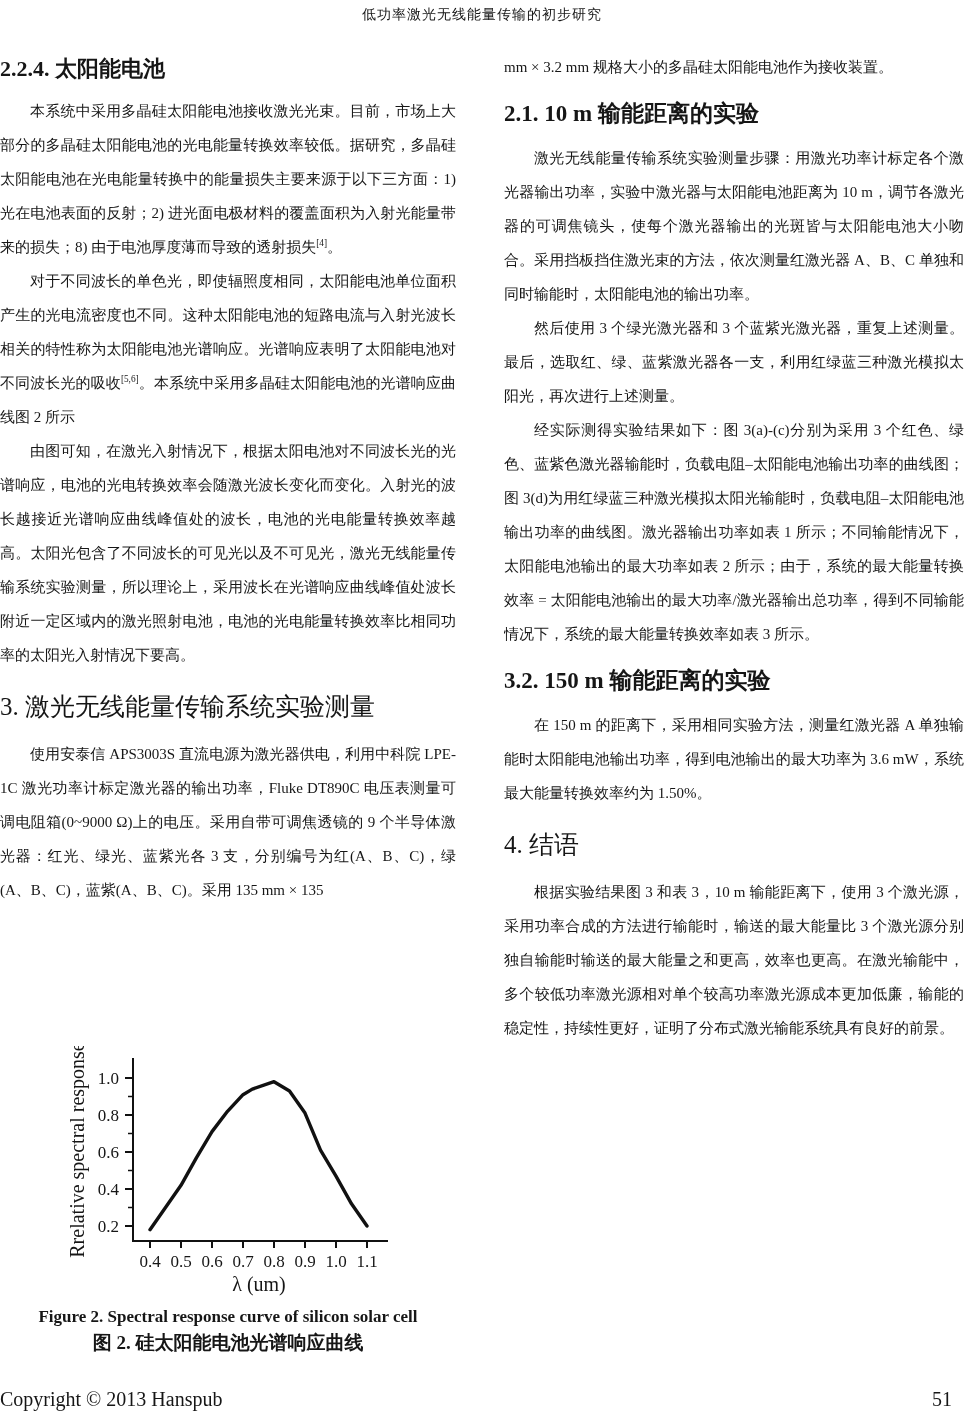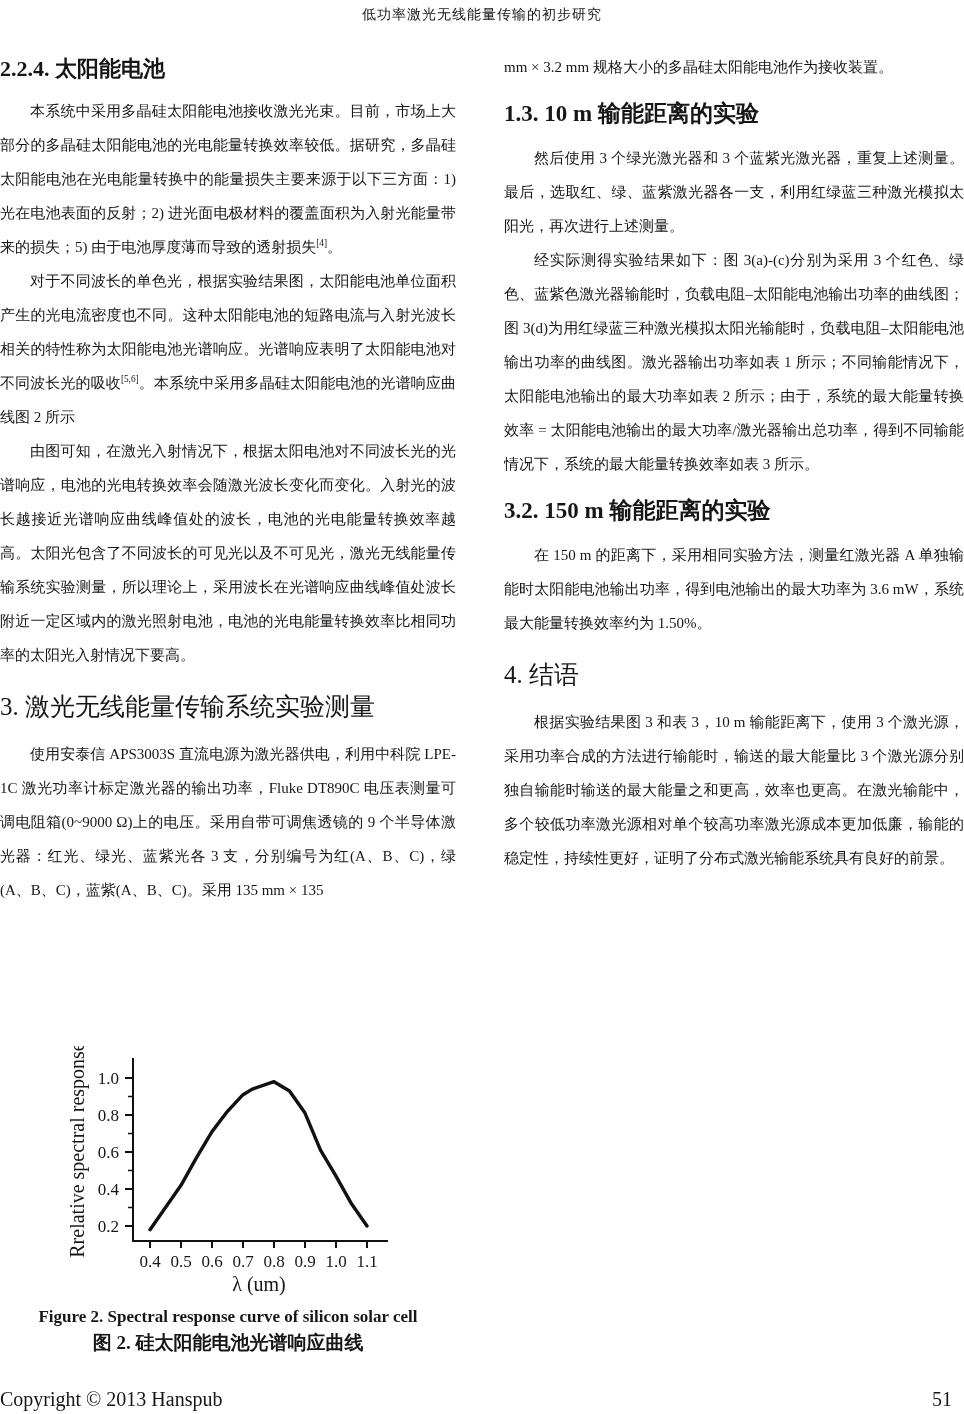--- a/index.html
+++ b/index.html
@@ -33,22 +33,22 @@
   }
   .footer .pg{padding-right:12px;}
 </style>
 </head>
 <body>
 
 <div class="header-title">低功率激光无线能量传输的初步研究</div>
 
 <div class="col col-left">
   <h2 class="h-sub224">2.2.4. 太阳能电池</h2>
-  <p class="body"><span>本系统中采用多晶硅太阳能电池接收激光光束。目前，市场上大部分的多晶硅太阳能电池的光电能量转换效率较低。据研究，多晶硅太阳能电池在光电能量转换中的能量损失主要来源于以下三方面：1) 光在电池表面的反射；2) 进光面电极材料的覆盖面积为入射光能量带来的损失；5) 由于电池厚度薄而导致的透射损失</span><sup>[4]</sup><span>。</span></p>
-  <p class="body"><span>对于不同波长的单色光，根据实验结果图，太阳能电池单位面积产生的光电流密度也不同。这种太阳能电池的短路电流与入射光波长相关的特性称为太阳能电池光谱响应。光谱响应表明了太阳能电池对不同波长光的吸收</span><sup>[5,6]</sup><span>。本系统中采用多晶硅太阳能电池的光谱响应曲线图 2 所示</span></p>
+  <p class="body"><span>本系统中采用多晶硅太阳能电池接收激光光束。目前，市场上大部分的多晶硅太阳能电池的光电能量转换效率较低。据研究，多晶硅太阳能电池在光电能量转换中的能量损失主要来源于以下三方面：1) 光在电池表面的反射；2) 进光面电极材料的覆盖面积为入射光能量带来的损失；8) 由于电池厚度薄而导致的透射损失</span><sup>[4]</sup><span>。</span></p>
+  <p class="body"><span>对于不同波长的单色光，即使辐照度相同，太阳能电池单位面积产生的光电流密度也不同。这种太阳能电池的短路电流与入射光波长相关的特性称为太阳能电池光谱响应。光谱响应表明了太阳能电池对不同波长光的吸收</span><sup>[5,6]</sup><span>。本系统中采用多晶硅太阳能电池的光谱响应曲线图 2 所示</span></p>
   <p class="body">由图可知，在激光入射情况下，根据太阳电池对不同波长光的光谱响应，电池的光电转换效率会随激光波长变化而变化。入射光的波长越接近光谱响应曲线峰值处的波长，电池的光电能量转换效率越高。太阳光包含了不同波长的可见光以及不可见光，激光无线能量传输系统实验测量，所以理论上，采用波长在光谱响应曲线峰值处波长附近一定区域内的激光照射电池，电池的光电能量转换效率比相同功率的太阳光入射情况下要高。</p>
   <h2 class="h-main">3. 激光无线能量传输系统实验测量</h2>
   <p class="body">使用安泰信 APS3003S 直流电源为激光器供电，利用中科院 LPE-1C 激光功率计标定激光器的输出功率，Fluke DT890C 电压表测量可调电阻箱(0~9000 Ω)上的电压。采用自带可调焦透镜的 9 个半导体激光器：红光、绿光、蓝紫光各 3 支，分别编号为红(A、B、C)，绿(A、B、C)，蓝紫(A、B、C)。采用 135 mm × 135</p>
 </div>
 
 <div class="figure-block">
   <div class="plot-holder"><svg viewBox="0 0 440 252" width="440" height="252" font-family="&quot;Liberation Serif&quot;,&quot;DejaVu Serif&quot;,serif" fill="#161616">
         <path d="M133,12 L133,195 L388,195" stroke="#111111" stroke-width="2" fill="none"></path>
         <line x1="150" y1="195" x2="150" y2="202" stroke="#111111" stroke-width="2"></line>
         <text x="150" y="221" text-anchor="middle" font-size="17">0.4</text>
@@ -83,21 +83,22 @@
         <polyline points="150.0,183.7 165.5,161.5 181.0,139.3 196.5,111.6 212.0,85.6 227.5,65.3 243.0,48.7 252.3,43.1 274.0,35.7 289.5,45.0 305.0,67.1 320.5,104.2 336.0,130.1 351.5,157.8 367.0,180.0" stroke="#111111" stroke-width="3.4" fill="none" stroke-linejoin="round" stroke-linecap="round"></polyline>
         <text transform="translate(84,104) rotate(-90)" text-anchor="middle" font-size="20">Rrelative spectral response</text>
         <text x="259" y="245" text-anchor="middle" font-size="20">λ (um)</text>
       </svg></div>
   <div class="caption caption-en">Figure 2. Spectral response curve of silicon solar cell</div>
   <div class="caption caption-zh">图 2. 硅太阳能电池光谱响应曲线</div>
 </div>
 
 <div class="col col-right">
   <p class="body noindent">mm × 3.2 mm 规格大小的多晶硅太阳能电池作为接收装置。</p>
-  <h2 class="h-sub">1.3. 10 m 输能距离的实验</h2>
+  <h2 class="h-sub">2.1. 10 m 输能距离的实验</h2>
+  <p class="body">激光无线能量传输系统实验测量步骤：用激光功率计标定各个激光器输出功率，实验中激光器与太阳能电池距离为 10 m，调节各激光器的可调焦镜头，使每个激光器输出的光斑皆与太阳能电池大小吻合。采用挡板挡住激光束的方法，依次测量红激光器 A、B、C 单独和同时输能时，太阳能电池的输出功率。</p>
   <p class="body">然后使用 3 个绿光激光器和 3 个蓝紫光激光器，重复上述测量。最后，选取红、绿、蓝紫激光器各一支，利用红绿蓝三种激光模拟太阳光，再次进行上述测量。</p>
   <p class="body">经实际测得实验结果如下：图 3(a)-(c)分别为采用 3 个红色、绿色、蓝紫色激光器输能时，负载电阻–太阳能电池输出功率的曲线图；图 3(d)为用红绿蓝三种激光模拟太阳光输能时，负载电阻–太阳能电池输出功率的曲线图。激光器输出功率如表 1 所示；不同输能情况下，太阳能电池输出的最大功率如表 2 所示；由于，系统的最大能量转换效率 = 太阳能电池输出的最大功率/激光器输出总功率，得到不同输能情况下，系统的最大能量转换效率如表 3 所示。</p>
   <h2 class="h-sub">3.2. 150 m 输能距离的实验</h2>
   <p class="body">在 150 m 的距离下，采用相同实验方法，测量红激光器 A 单独输能时太阳能电池输出功率，得到电池输出的最大功率为 3.6 mW，系统最大能量转换效率约为 1.50%。</p>
   <h2 class="h-main">4. 结语</h2>
   <p class="body">根据实验结果图 3 和表 3，10 m 输能距离下，使用 3 个激光源，采用功率合成的方法进行输能时，输送的最大能量比 3 个激光源分别独自输能时输送的最大能量之和更高，效率也更高。在激光输能中，多个较低功率激光源相对单个较高功率激光源成本更加低廉，输能的稳定性，持续性更好，证明了分布式激光输能系统具有良好的前景。</p>
 
 </div>
 
 <div class="footer">

